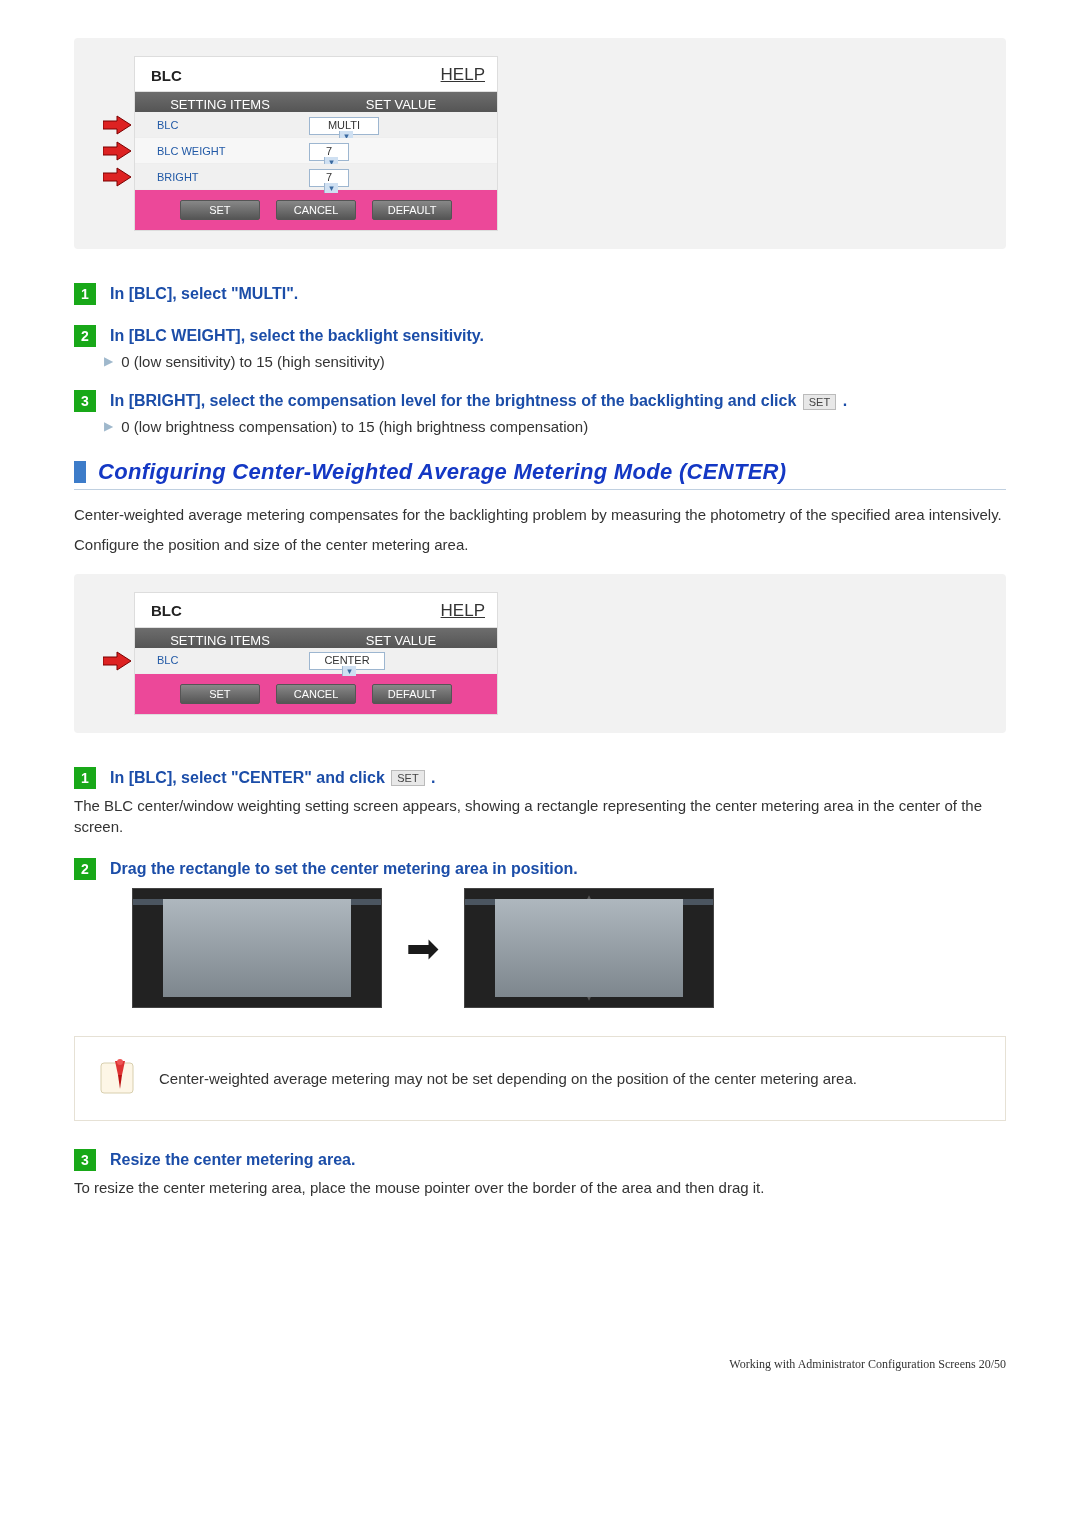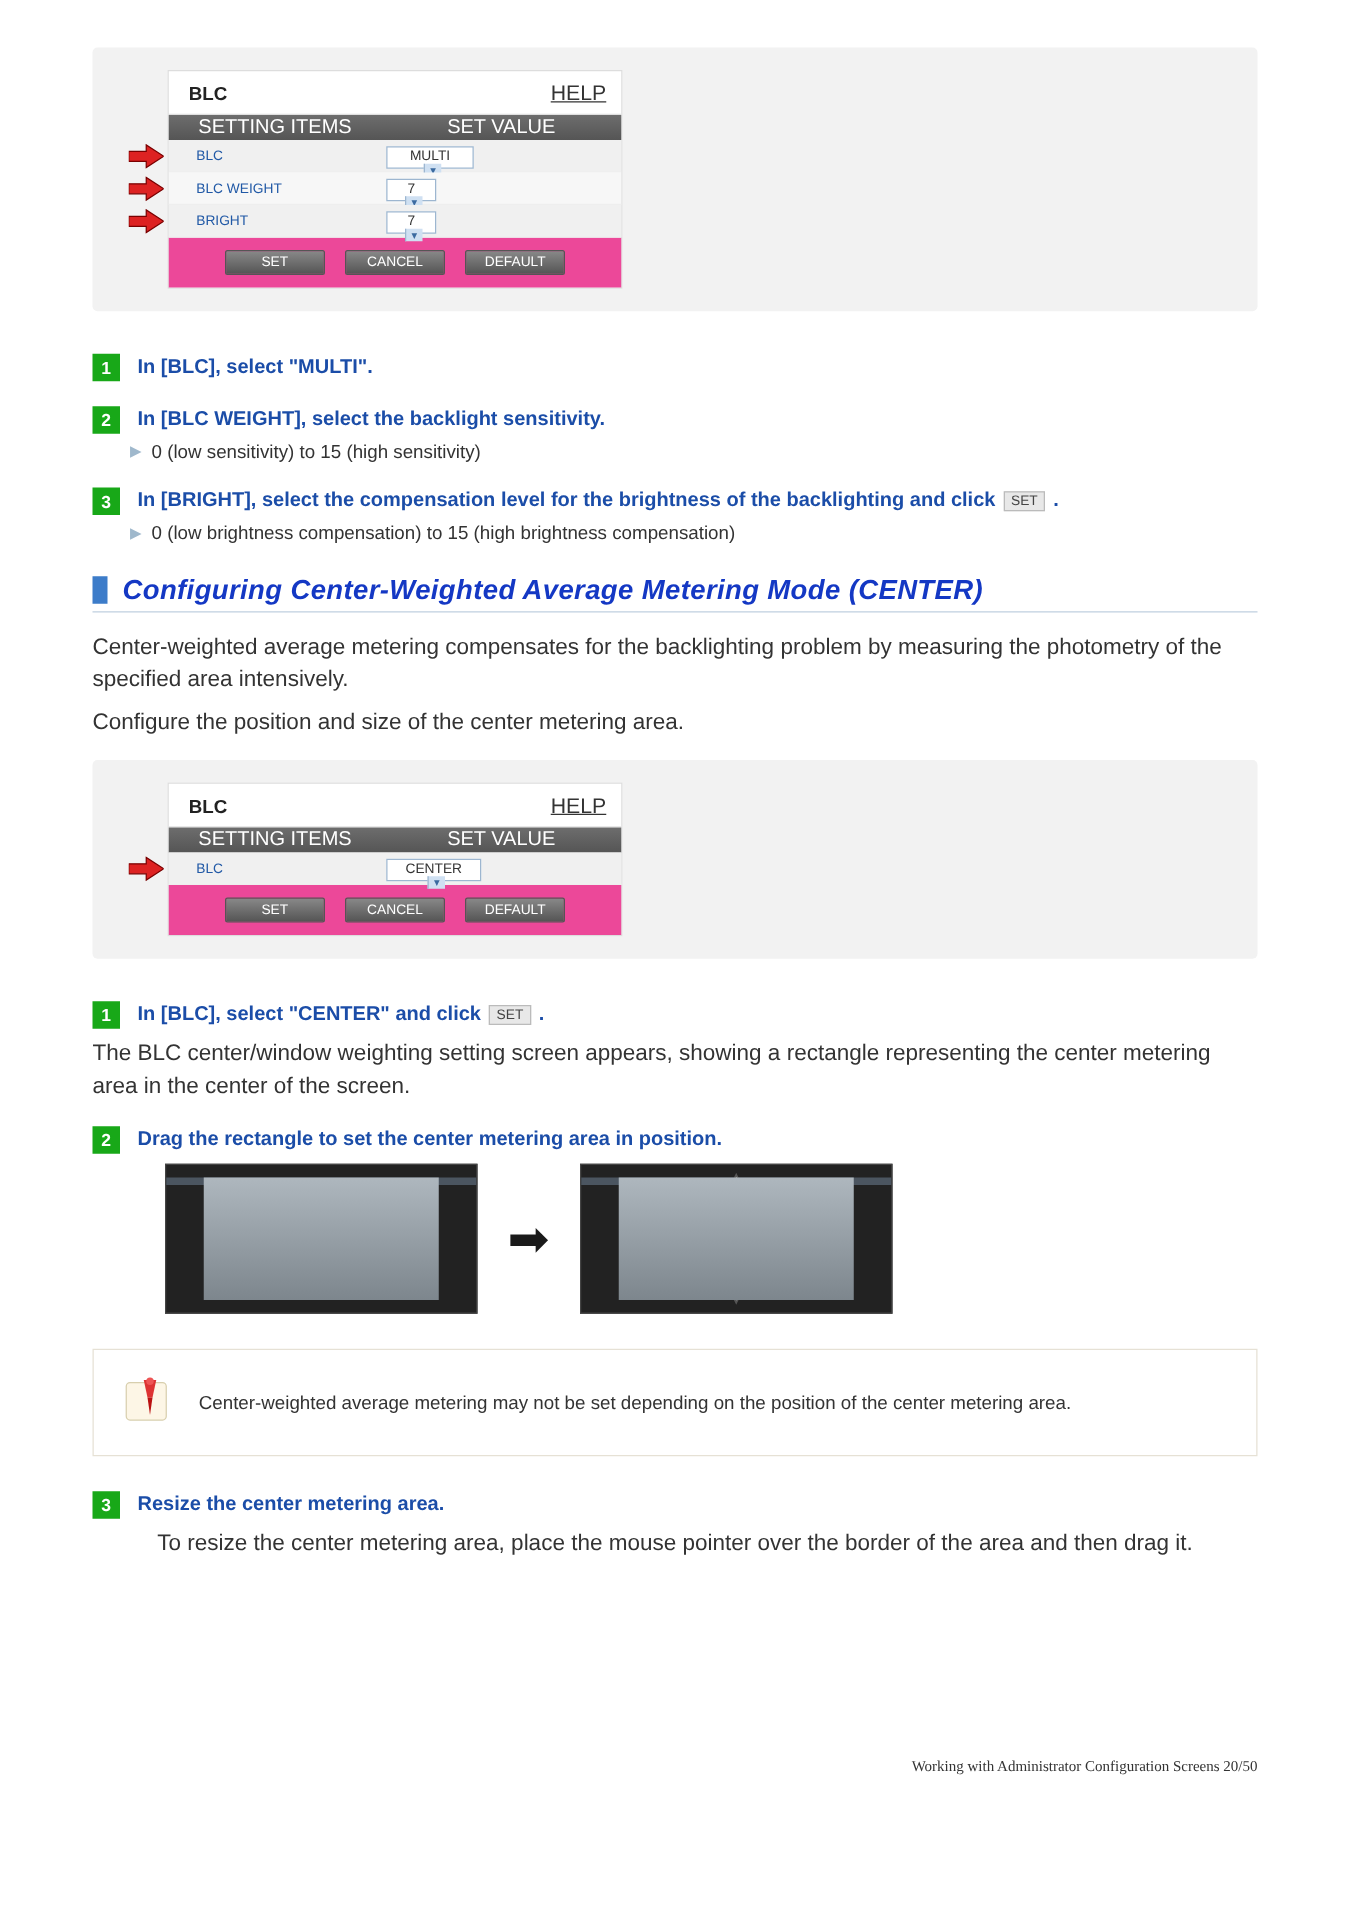--- a/index.html
+++ b/index.html
@@ -5,21 +5,21 @@
   * { box-sizing: border-box; margin: 0; padding: 0; }
   body { font-family: Arial, Helvetica, sans-serif; font-size: 15px; color: #333; background: #fff; width: 1080px; }
   .page { padding: 38px 74px 30px 74px; }
 
   
   .panel-wrap { background: #f2f2f2; padding: 18px 60px 18px 60px; margin: 0 0 34px 0; border-radius: 4px; }
   .panel { background: #fff; width: 364px; border: 1px solid #ddd; }
   .panel-head { display:flex; padding: 8px 12px 6px 12px; border-bottom: 1px solid #e0e0e0; align-items:center; }
   .panel-title { font-weight: bold; font-size: 15px; color: #222; flex: 0 0 auto; padding-left: 4px; }
   .help-link { margin-left:auto; font-size: 17px; text-decoration: underline; color: #333; }
-  .hdr-row { display:flex; background: linear-gradient(#6d6d6d,#555); color: #fff; font-size: 16px; height: 20px; align-items:center; }
+  .hdr-row { display:flex; background: linear-gradient(#6d6d6d,#555); color: #fff; font-size: 13px; height: 20px; align-items:flex-end; }
   .hdr-left { width: 170px; text-align:center; }
   .hdr-right { flex:1; text-align:center; }
   .row { display:flex; align-items:center; border-bottom: 1px solid #eee; height: 26px; position:relative; }
   .row:nth-child(even){ background:#f7f7f7; }
   .row-label { width: 170px; font-size: 11px; color: #2159a6; padding-left: 22px; position:relative; }
   .row-val { flex:1; padding-left: 4px; }
   .sel { font-size: 11px; border: 1px solid #9db6d0; background: #fff; padding: 1px 4px; height: 18px; display:inline-flex; align-items:center;flex-direction:column; }
   .sel .chev { background:#cfe0f2; border-left:1px solid #9db6d0; width:14px; height:16px; margin-left:4px; display:inline-flex; align-items:center; justify-content:center; color:#3b6aa0; font-size:9px;}
   .btn-row { padding: 10px 0; text-align:center; background:#ec4899; }
   .pbtn { display:inline-block; background: linear-gradient(#888,#555); color:#fff; font-size:11px; padding: 3px 0; width: 80px; text-align:center; margin: 0 6px; border:1px solid #555; border-radius:2px; }
@@ -33,21 +33,21 @@
   .inline-set { display:inline-block; background:#e8e8e8; border:1px solid #bbb; font-size:11px; padding:1px 5px; font-weight:normal; color:#444; vertical-align:middle; margin:0 2px; }
 
   .bullet-line { display:flex; margin: 4px 0 20px 30px; }
   .bullet-tri { color:#9fb8cc; margin-right:8px; font-size:12px; padding-top:1px; }
   .bullet-txt { font-size:15px; color:#333; }
 
   .blue-bar-head { display:flex; align-items:center; border-bottom:1px solid #c0d0e0; padding-bottom:4px; margin: 24px 0 14px 0; }
   .blue-bar { width:12px; height:22px; background:#3d7cc9; margin-right:12px; }
   .blue-bar-title { color:#1438c4; font-weight:bold; font-style:italic; font-size:22px; letter-spacing:0.3px; }
 
-  .para { font-size:18px; color:#333; line-height:1.45; margin-bottom:8px; }
+  .para { font-size:15px; color:#333; line-height:1.45; margin-bottom:8px; }
 
   .img-pair { display:flex; align-items:center; gap:24px; margin: 8px 0 28px 58px; }
   .scene { width:250px; height:120px; background:#222; position:relative; border:1px solid #444; }
   .scene.light::after{ content:""; position:absolute; inset:10px 30px; background:linear-gradient(#aeb7be,#7d868d); }
   .scene.light::before{ content:""; position:absolute; left:0;right:0;top:10px;height:6px; background:#4b5560;}
   .scene .bars { position:absolute; inset:24px 36px 12px 36px; display:flex; gap:10px;}
   .scene .bars span{ flex:1; background:linear-gradient(#9aa3aa,#5e666d);}
   .scene-rect { position:absolute; border:1px solid #fff; left:90px; top:38px; width:72px; height:48px; }
   .scene-arrows { position:absolute; inset:0; }
   .scene-arrows svg { width:100%; height:100%; }
@@ -258,17 +258,17 @@
         <circle cx="25" cy="7" r="3" fill="#e55"></circle>
       </svg>
     </div>
     <div class="note-txt">Center-weighted average metering may not be set depending on the position of the center metering area.</div>
   </div>
 
   <div class="step">
     <div class="step-num">3</div>
     <div class="step-txt">Resize the center metering area.</div>
   </div>
-  <p class="para" style="margin-top:6px;text-align:center;">To resize the center metering area, place the mouse pointer over the border of the area and then drag it.</p>
+  <p class="para" style="margin-top:6px;">To resize the center metering area, place the mouse pointer over the border of the area and then drag it.</p>
 
 </div>
 
 <div class="footer">Working with Administrator Configuration Screens 20/50</div>
 
 </body></html>

